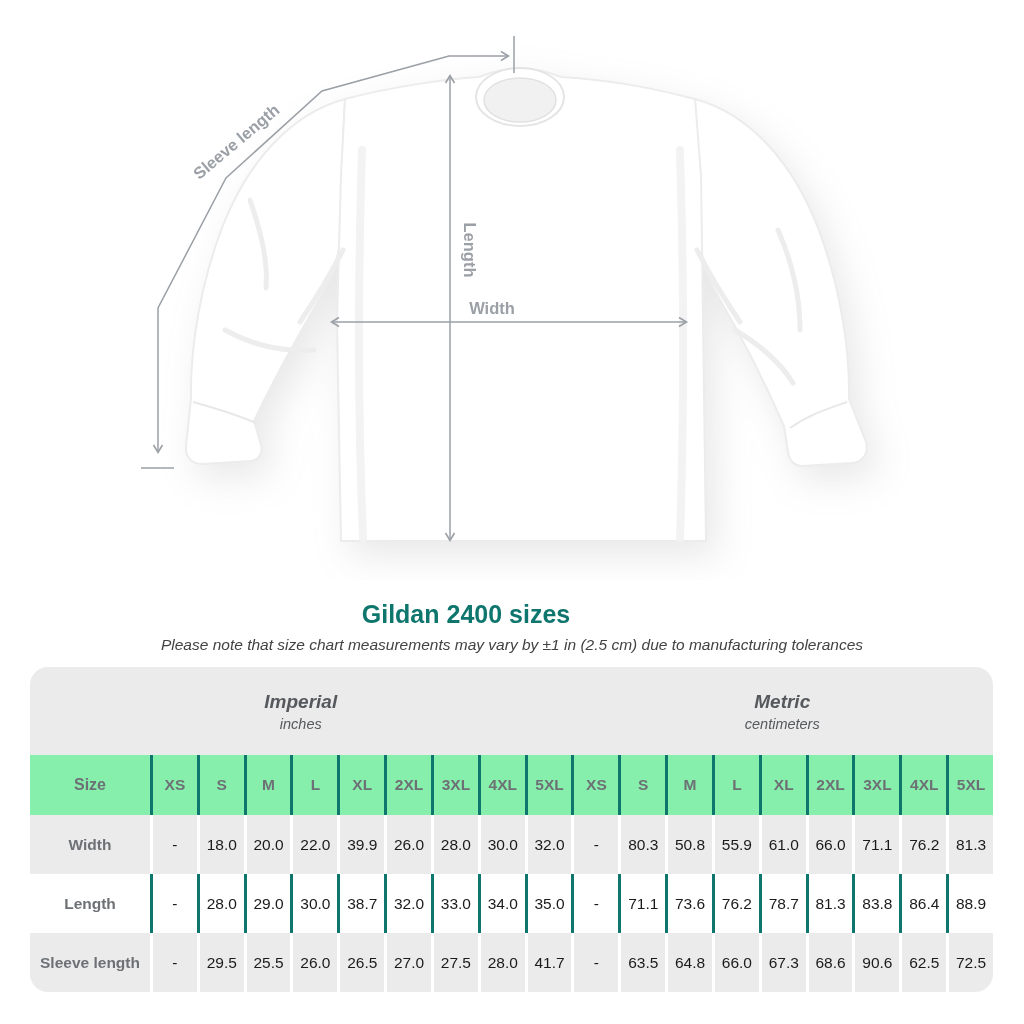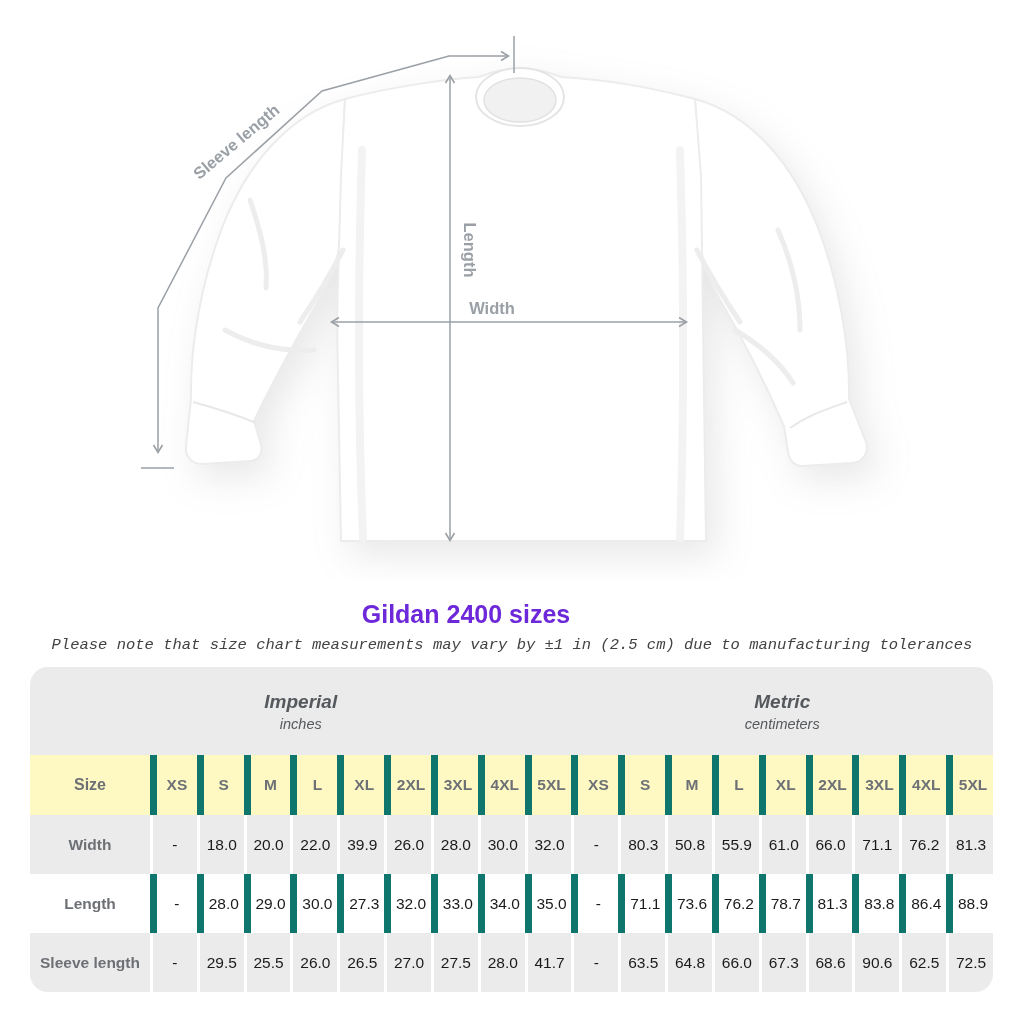--- a/index.html
+++ b/index.html
@@ -6,41 +6,41 @@
   body{font-family:"Liberation Sans", sans-serif;}
   .page{position:relative;width:1024px;height:1024px;background:#ffffff;overflow:hidden;}
 
   
   .diagram{position:absolute;left:0;top:0;width:1024px;height:580px;}
   .shirt{filter:drop-shadow(10px 14px 18px rgba(110,110,118,0.16));}
   svg text{font-family:"Liberation Sans", sans-serif;font-weight:bold;fill:#9aa0a6;}
 
   
   .title{position:absolute;left:0;top:600px;width:932px;text-align:center;
-         font-size:25px;font-weight:700;color:#6d28d9;margin:0;}
+         font-size:25px;font-weight:700;color:#0f766e;margin:0;}
   .subtitle{position:absolute;left:0;top:636px;width:1024px;text-align:center;
-         font-size:15.5px;font-style:italic;color:#424242;margin:0;font-family:Liberation Mono, monospace;}
+         font-size:15.5px;font-style:italic;color:#424242;margin:0;}
 
   
   .size-table{position:absolute;left:30px;top:667px;width:963px;
       display:grid;grid-template-columns:120px repeat(18,1fr);
       grid-template-rows:88px 60px 59px 59px 59px;
       border-radius:18px;overflow:hidden;background:#ffffff;}
   .cell{display:flex;align-items:center;justify-content:center;}
   .group-cell{background:#ebebeb;flex-direction:column;gap:3px;grid-row:1;}
   .group-left{grid-column:1 / span 10;}
   .group-right{grid-column:11 / -1;}
   .group-label{font-size:19px;font-weight:700;font-style:italic;color:#55595d;}
   .group-sub{font-size:14.5px;font-style:italic;color:#55595d;}
-  .hdr{background:#fef9c3;font-weight:700;color:#6d7175;font-size:15.5px;}
+  .hdr{background:#86efac;font-weight:700;color:#6d7175;font-size:15.5px;}
   .corner{font-size:16px;}
   .rowlabel{font-weight:700;color:#6d7175;font-size:15.5px;}
   .val{color:#1b1b1b;font-size:15.5px;}
   .gray{background:#ebebeb;}
-  .sep-light{border-left:7px solid #0f766e;}
+  .sep-light{border-left:3px solid #0f766e;}
   .sep-white{border-left:3px solid #ffffff;}
 </style>
 </head>
 <body>
 
 <div class="page">
 
   <svg class="diagram" viewBox="0 0 1024 580">
     <defs>
       <marker id="arr" markerWidth="14" markerHeight="14" refX="9.5" refY="6" orient="auto-start-reverse" markerUnits="userSpaceOnUse">
@@ -144,21 +144,21 @@
       <div class="cell val gray sep-white">61.0</div>
       <div class="cell val gray sep-white">66.0</div>
       <div class="cell val gray sep-white">71.1</div>
       <div class="cell val gray sep-white">76.2</div>
       <div class="cell val gray sep-white">81.3</div>
       <div class="cell rowlabel">Length</div>
       <div class="cell val sep-light">-</div>
       <div class="cell val sep-light">28.0</div>
       <div class="cell val sep-light">29.0</div>
       <div class="cell val sep-light">30.0</div>
-      <div class="cell val sep-light">27.3</div>
+      <div class="cell val sep-light">38.7</div>
       <div class="cell val sep-light">32.0</div>
       <div class="cell val sep-light">33.0</div>
       <div class="cell val sep-light">34.0</div>
       <div class="cell val sep-light">35.0</div>
       <div class="cell val sep-light">-</div>
       <div class="cell val sep-light">71.1</div>
       <div class="cell val sep-light">73.6</div>
       <div class="cell val sep-light">76.2</div>
       <div class="cell val sep-light">78.7</div>
       <div class="cell val sep-light">81.3</div>

